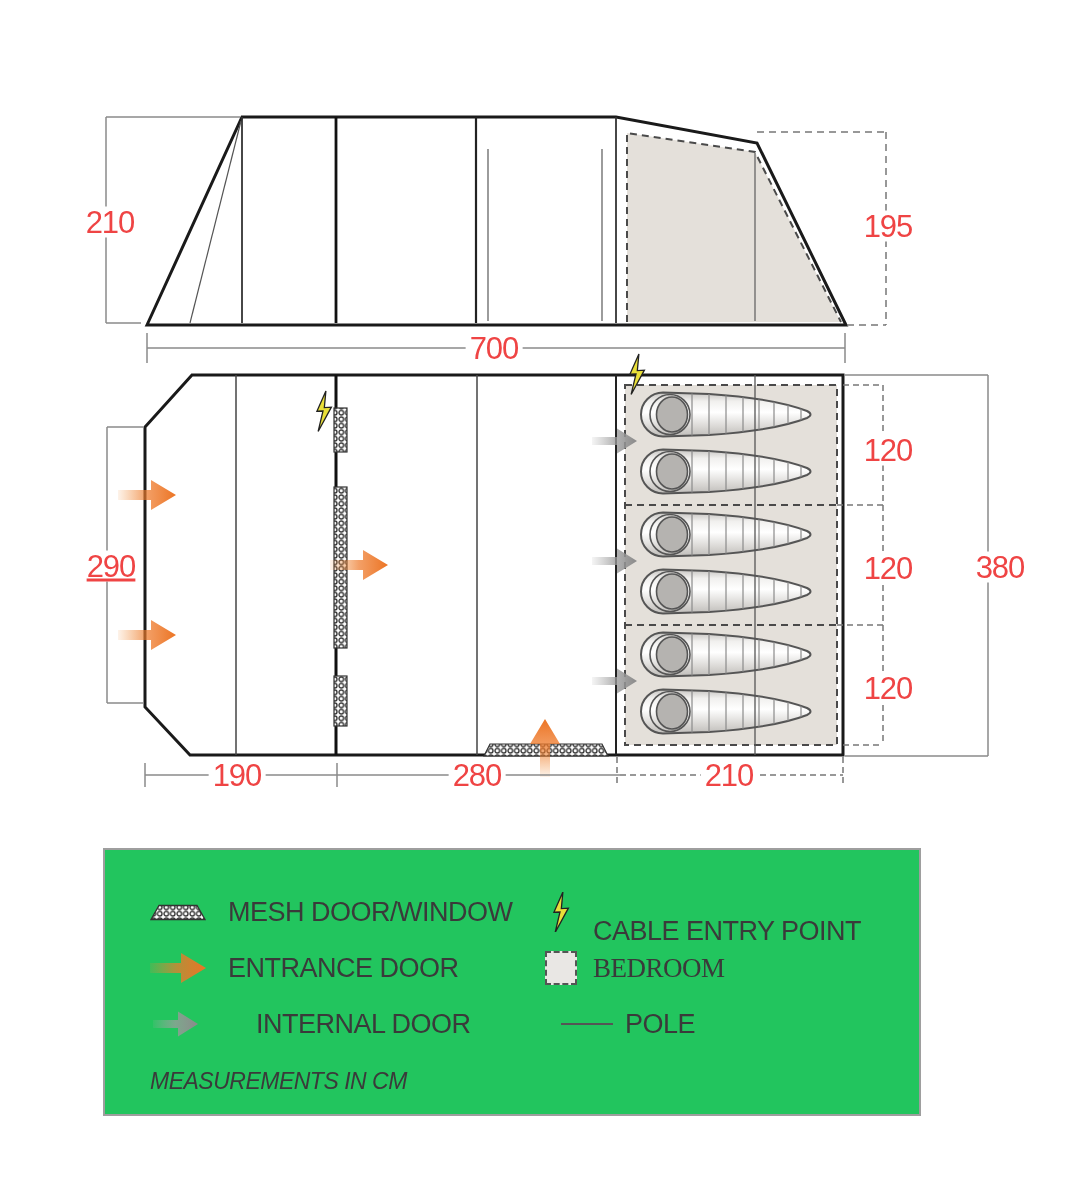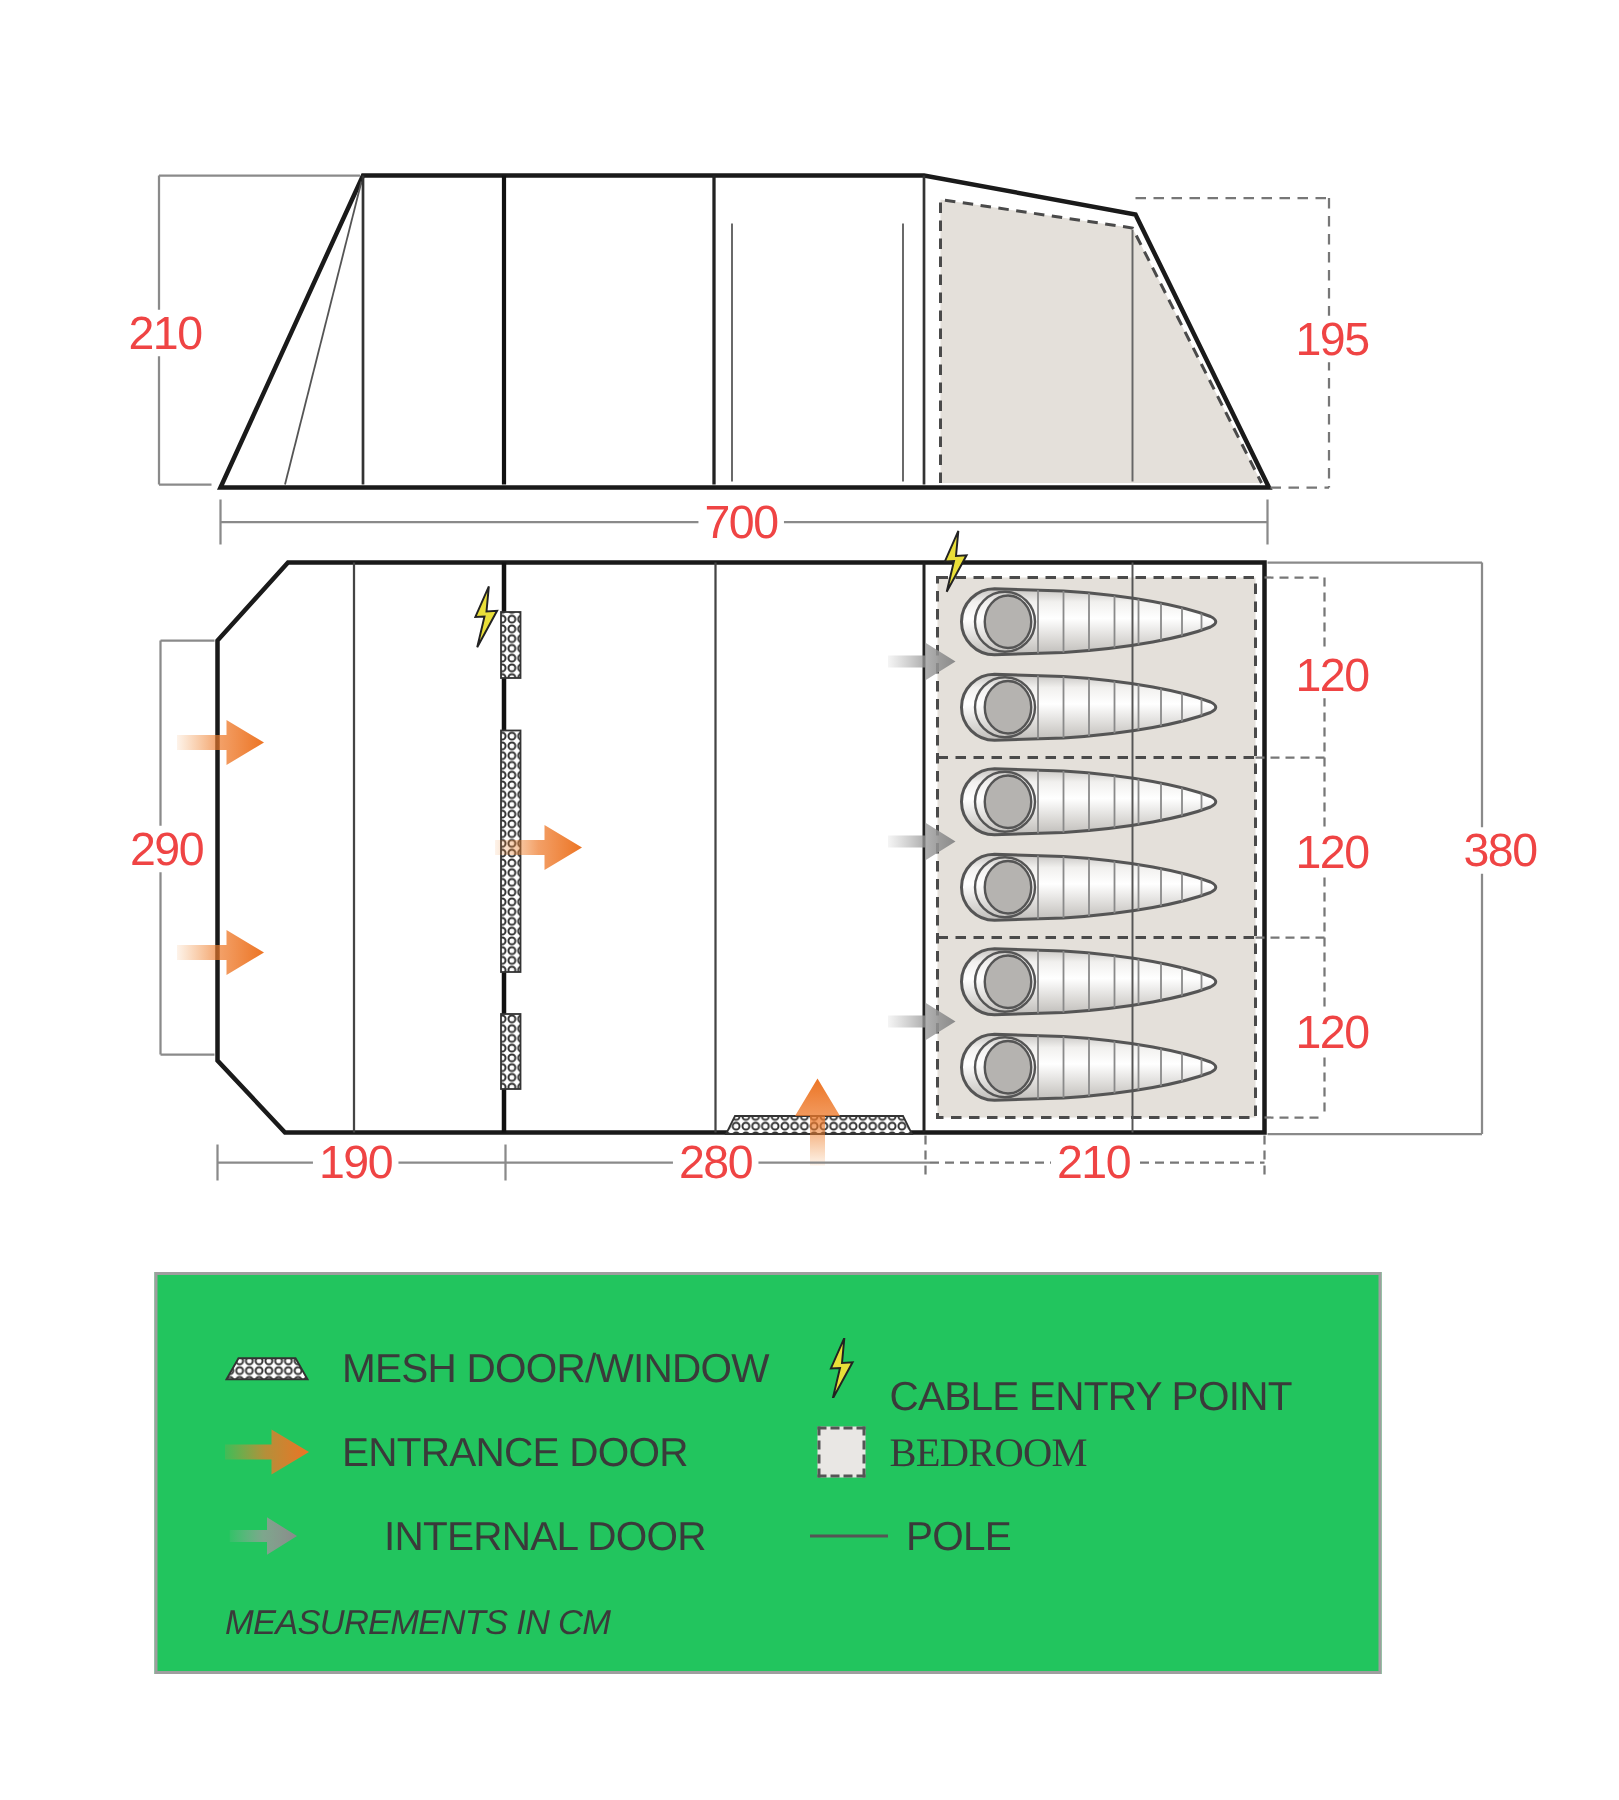--- a/index.html
+++ b/index.html
@@ -164,21 +164,21 @@
 
     <line x1="617" y1="757" x2="617" y2="787"></line>
     <line x1="843" y1="757" x2="843" y2="787"></line>
     <line x1="620" y1="775" x2="843" y2="775"></line>
   </g>
 </svg>
 
 <div class="dim-label" style="left:110px;top:222px;">210</div>
 <div class="dim-label" style="left:888px;top:226px;">195</div>
 <div class="dim-label" style="left:494px;top:348px;">700</div>
-<div class="dim-label" style="left:111px;top:566px;">290</div>
+<div class="dim-label" style="left:111px;top:566px;text-decoration:underline;">290</div>
 <div class="dim-label" style="left:1000px;top:567px;">380</div>
 <div class="dim-label" style="left:888px;top:450px;">120</div>
 <div class="dim-label" style="left:888px;top:568px;">120</div>
 <div class="dim-label" style="left:888px;top:688px;">120</div>
 <div class="dim-label" style="left:237px;top:775px;">190</div>
 <div class="dim-label" style="left:477px;top:775px;">280</div>
 <div class="dim-label" style="left:729px;top:775px;">210</div>
 
 <div class="legend-box">
 
@@ -218,21 +218,21 @@
 
   <div class="legend-row" style="left:45px;top:154px;gap:28px;">
     <span class="legend-icon" style="width:56px;">
       <svg width="50" height="30">
             <use href="#arrowI" fill="url(#gradG)"></use>
           </svg>
     </span>
     <span class="legend-label" style="margin-left:22px;">INTERNAL DOOR</span>
   </div>
 
-  <div class="legend-row" style="left:433px;top:154px;justify-content:center;">
+  <div class="legend-row" style="left:454px;top:154px;justify-content:center;">
     <span class="legend-icon" style="width:56px;">
       <span class="pole-swatch"></span>
     </span>
     <span class="legend-label" style="margin-left:10px;">POLE</span>
   </div>
   <div class="legend-note">MEASUREMENTS IN CM</div>
 </div>
 
 </div>
 

